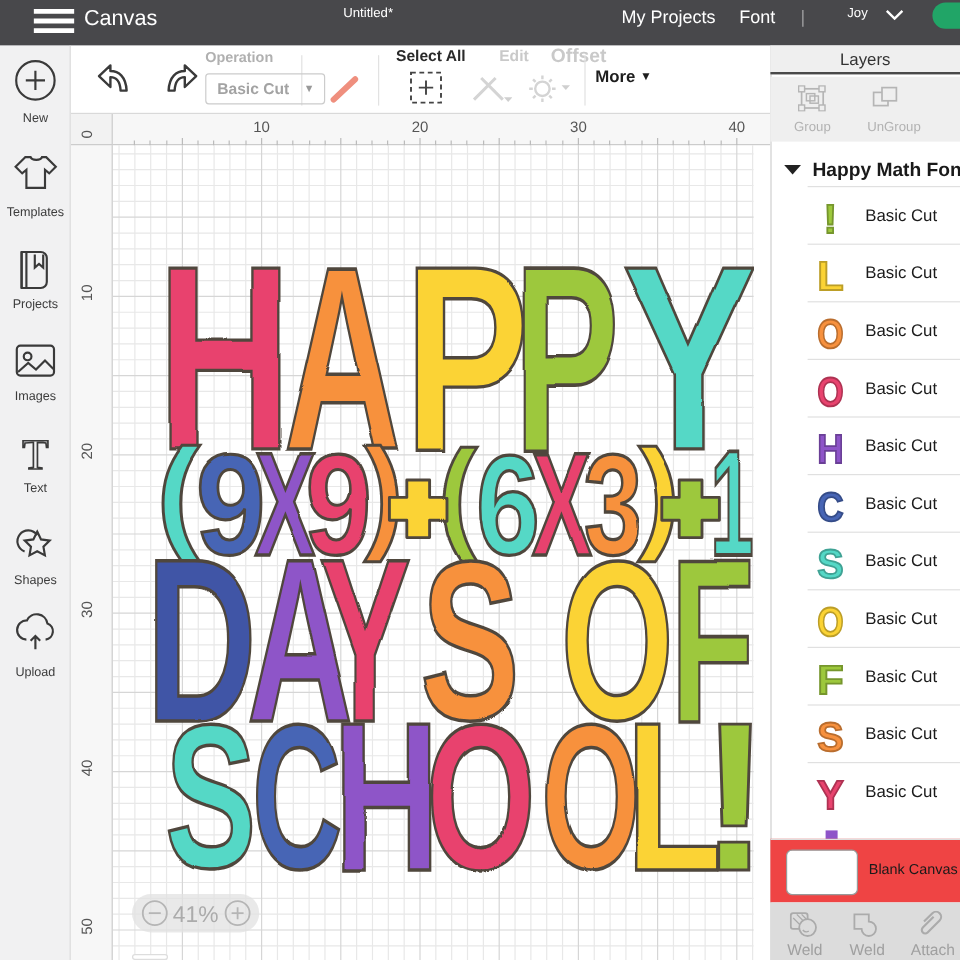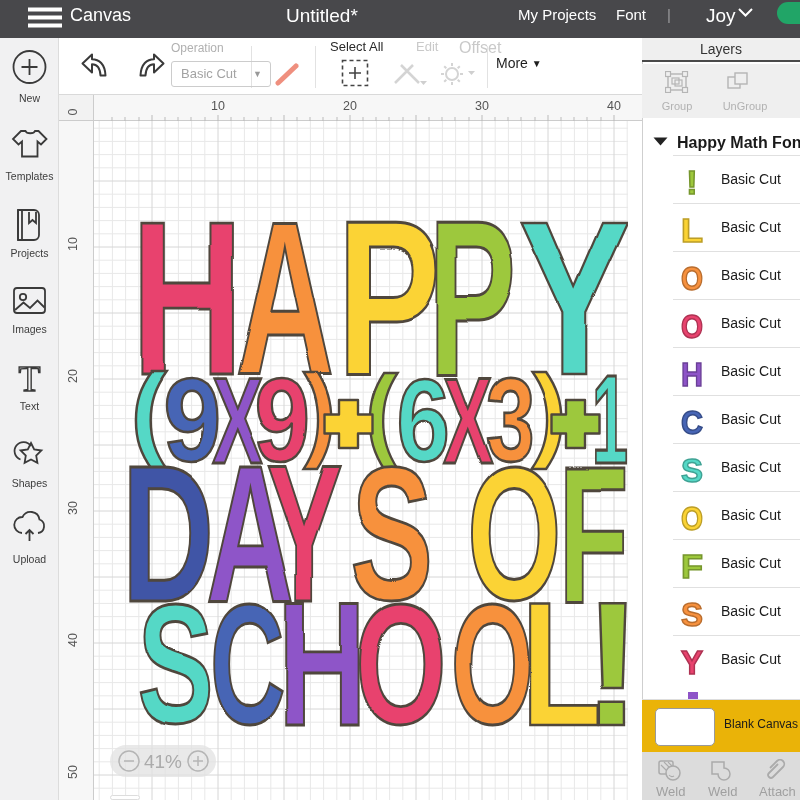--- a/index.html
+++ b/index.html
@@ -1,32 +1,32 @@
 <!DOCTYPE html>
 <html><head><meta charset="utf-8"><style>
 * { margin:0; padding:0; box-sizing:border-box; }
 html,body { width:800px; height:800px; overflow:hidden; font-family:"Liberation Sans",sans-serif; }
 .abs { position:absolute; }
 #stage { position:relative; width:800px; height:800px; background:#fff; overflow:hidden; }
 #topbar { position:absolute; left:0; top:0; width:800px; height:38px; background:#48484B; color:#fff; }
-#topbar .t { position:absolute; top:5px; font-size:19px; }
-#toolbar { position:absolute; left:59px; top:38px; width:583px; height:57px; background:#fff; border-bottom:1px solid #d9d9d9; }
+#topbar .t { position:absolute; top:5px; font-size:11px; }
+#toolbar { position:absolute; left:59px; top:38px; width:583px; height:57px; background:#fff; border-bottom:1px solid #d9d9d9;font-weight:bold; }
 .tdiv { position:absolute; top:8px; height:42px; width:1px; background:#e2e2e2; }
 #sidebar { position:absolute; left:0; top:38px; width:59px; height:762px; background:#f1f1f2; border-right:1px solid #dcdcdc; }
 #rulertop { position:absolute; left:94px; top:95px; width:548px; height:26px; background:#f7f7f7; border-bottom:1px solid #ccc; }
 #rulerleft { position:absolute; left:59px; top:95px; width:35px; height:705px; background:#f7f7f7; border-right:1px solid #ccc; }
 #rcorner { position:absolute; left:59px; top:95px; width:35px; height:26px; background:#f2f2f2; border-bottom:1px solid #ccc; border-right:1px solid #ccc; }
 #lpanel { position:absolute; left:642px; top:38px; width:158px; height:762px; background:#fff; border-left:1px solid #cfcfcf; overflow:hidden; }
 #lhead { position:absolute; left:642px; top:38px; width:158px; height:24px; background:#efefef; border-bottom:2px solid #4a4a4a; color:#333; font-size:14px; text-align:center; line-height:23px; }
 #lgroup { position:absolute; left:642px; top:64px; width:158px; height:54px; background:#efefef; }
 .glabel { position:absolute; top:36px; font-size:11px; color:#b2b2b2; width:60px; text-align:center; }
 .lrow { position:absolute; left:0px; width:158px; height:48px; }
 .lsep { position:absolute; left:30px; top:0; width:128px; height:1px; background:#e0e0e0; }
 .bcut { position:absolute; left:78px; top:16px; font-size:14px; color:#1a1a1a; }
-#blankrow { position:absolute; left:642px; top:699px; width:158px; height:53px; background:#eab308; border-top:1px solid #ddd; }
+#blankrow { position:absolute; left:642px; top:699px; width:158px; height:53px; background:#ef4444; border-top:1px solid #ddd; }
 #bottombar { position:absolute; left:642px; top:752px; width:158px; height:48px; background:#dcdcdc; }
 .bblabel { position:absolute; top:32px; font-size:13px; color:#a0a0a0; }
 #zoompill { position:absolute; left:110px; top:745px; width:106px; height:32px; background:rgba(225,225,225,0.75); border-radius:16px; }
 </style></head>
 <body>
 <div id="stage">
 
 <svg class="abs" style="left:0;top:0" width="800" height="800">
 <rect x="94" y="121" width="534" height="679" fill="#ffffff"></rect>
 <path d="M99.2 121V800 M112.4 121V800 M125.6 121V800 M138.8 121V800 M165.2 121V800 M178.4 121V800 M191.6 121V800 M204.8 121V800 M231.2 121V800 M244.4 121V800 M257.6 121V800 M270.8 121V800 M297.2 121V800 M310.4 121V800 M323.6 121V800 M336.8 121V800 M363.2 121V800 M376.4 121V800 M389.6 121V800 M402.8 121V800 M429.2 121V800 M442.4 121V800 M455.6 121V800 M468.8 121V800 M495.2 121V800 M508.4 121V800 M521.6 121V800 M534.8 121V800 M561.2 121V800 M574.4 121V800 M587.6 121V800 M600.8 121V800 M627.2 121V800 M94 128.2H628 M94 141.4H628 M94 154.6H628 M94 167.8H628 M94 194.2H628 M94 207.4H628 M94 220.6H628 M94 233.8H628 M94 260.2H628 M94 273.4H628 M94 286.6H628 M94 299.8H628 M94 326.2H628 M94 339.4H628 M94 352.6H628 M94 365.8H628 M94 392.2H628 M94 405.4H628 M94 418.6H628 M94 431.8H628 M94 458.2H628 M94 471.4H628 M94 484.6H628 M94 497.8H628 M94 524.2H628 M94 537.4H628 M94 550.6H628 M94 563.8H628 M94 590.2H628 M94 603.4H628 M94 616.6H628 M94 629.8H628 M94 656.2H628 M94 669.4H628 M94 682.6H628 M94 695.8H628 M94 722.2H628 M94 735.4H628 M94 748.6H628 M94 761.8H628 M94 788.2H628" stroke="#e8e8e8" stroke-width="1" fill="none"></path>

